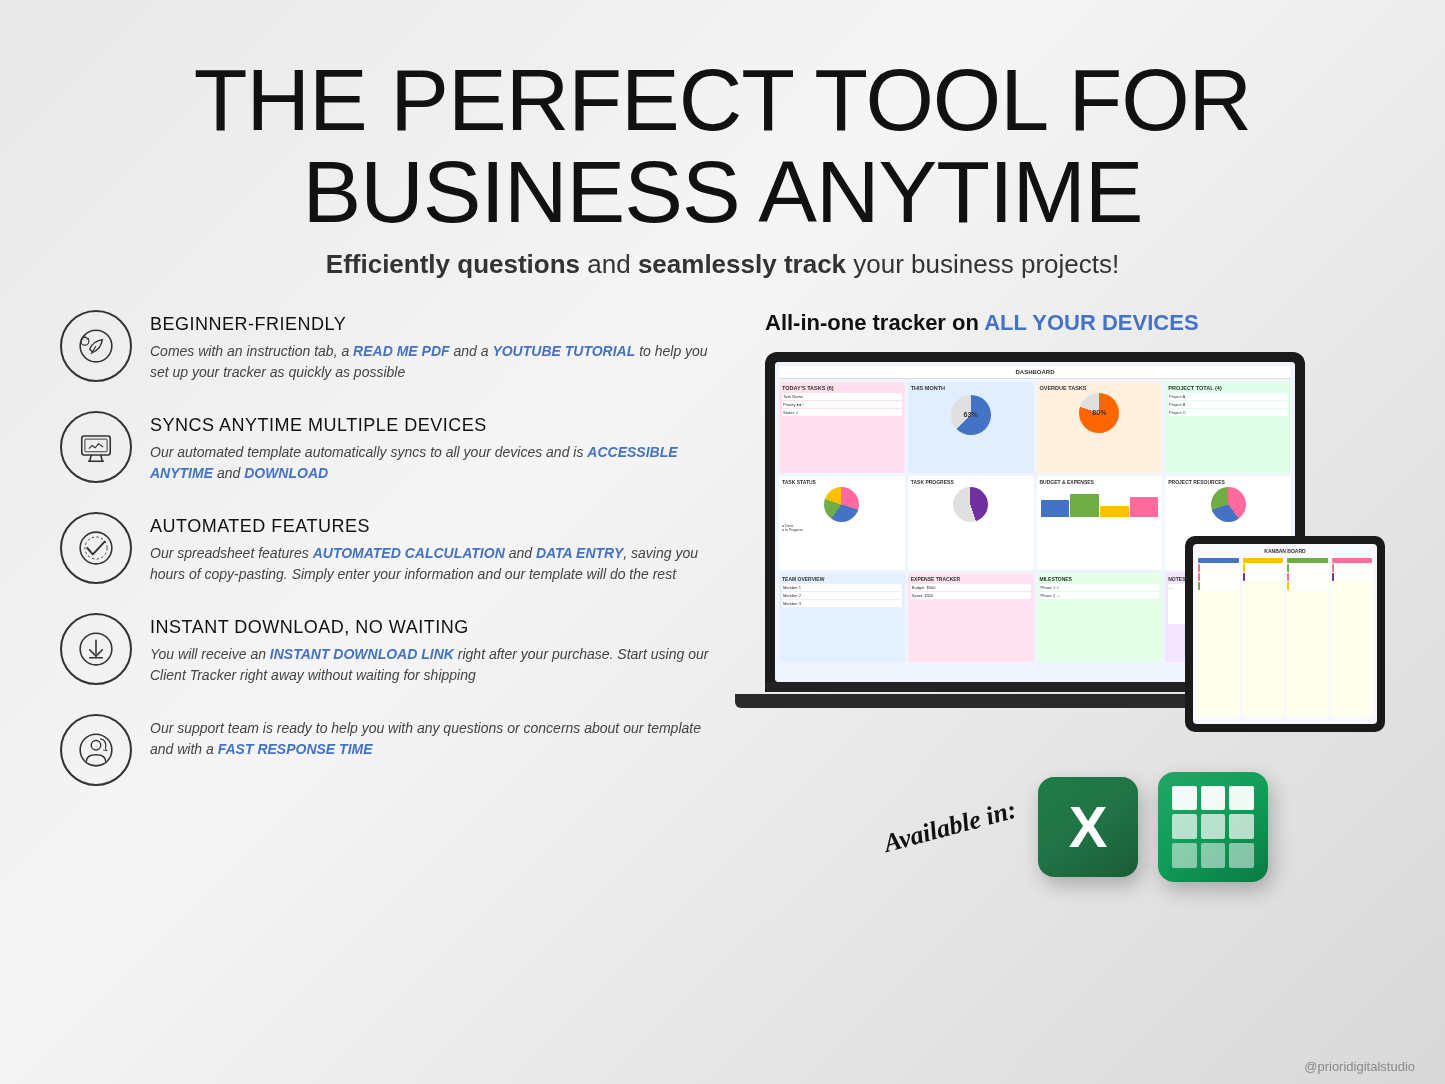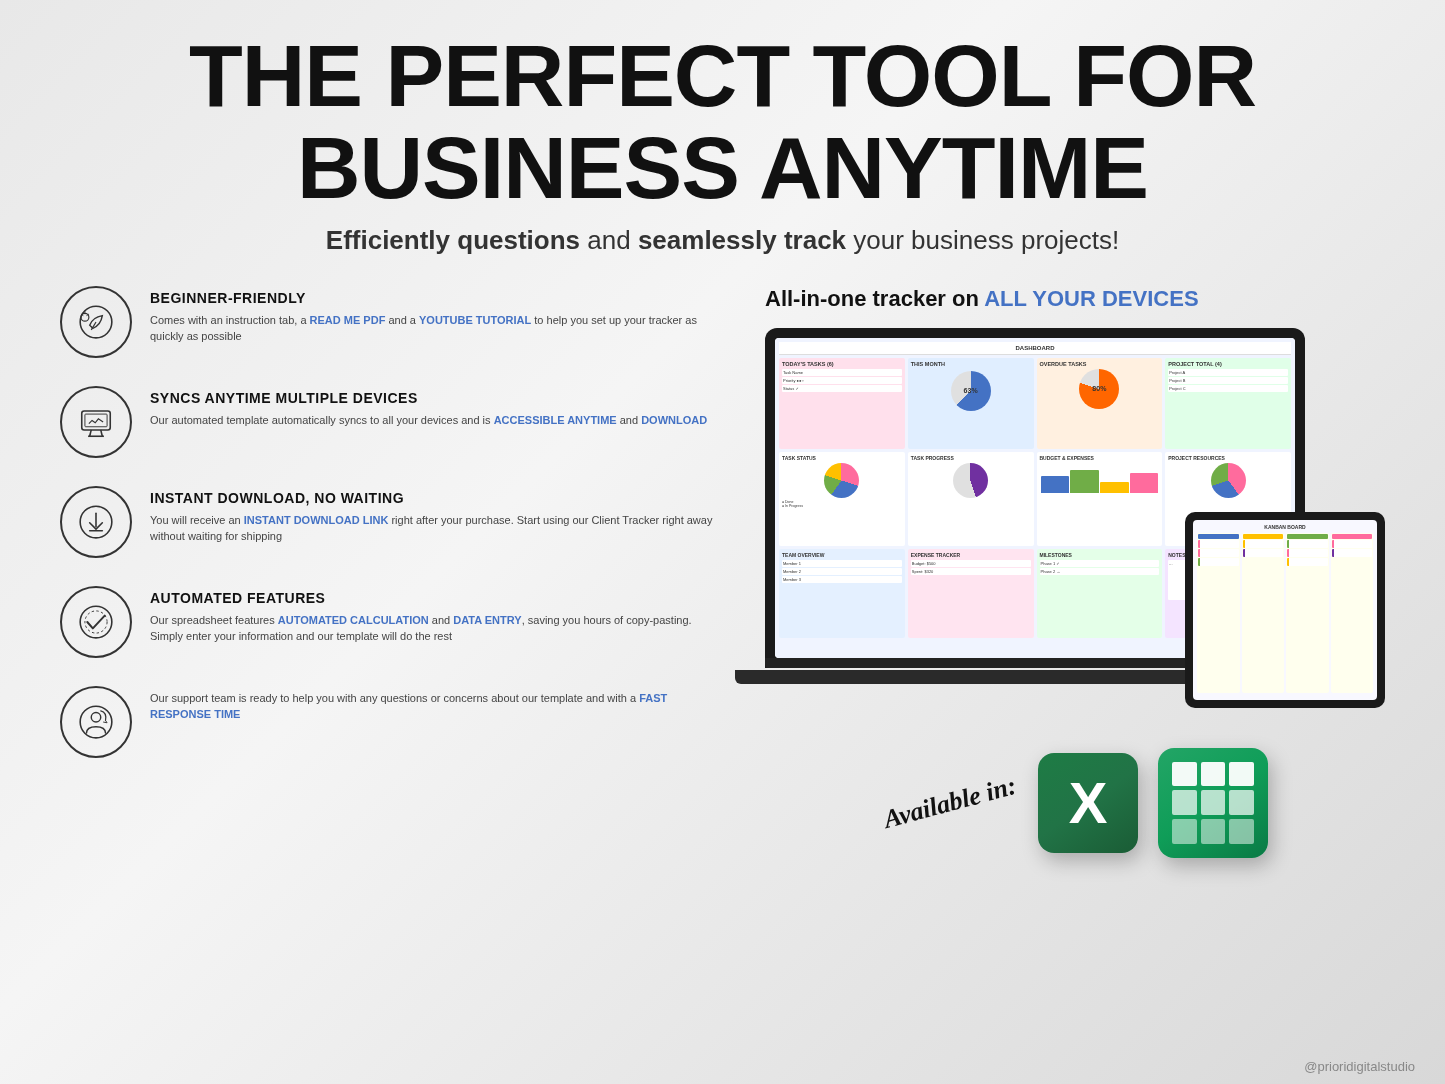--- a/index.html
+++ b/index.html
@@ -19,24 +19,25 @@
       position: relative;
     }
 
     
     .header {
       text-align: center;
       margin-bottom: 30px;
     }
     .main-title {
       font-size: 88px;
-      font-weight: 700;
+      font-weight: 400;
       color: #111;
       line-height: 1.05;
       letter-spacing: -1px;
+      margin-top: 24px;
     }
     .subtitle {
       font-size: 26px;
       color: #333;
       margin-top: 10px;
       font-weight: 400;
     }
     .subtitle strong {
       font-weight: 800;
     }
@@ -73,31 +74,32 @@
       flex-shrink: 0;
       font-size: 30px;
     }
 
     .feature-text {
       flex: 1;
       padding-top: 4px;
     }
 
     .feature-title {
-      font-size: 14px;
-      font-weight: 700;
+      font-size: 18px;
+      font-weight: 400;
       color: #111;
       margin-bottom: 6px;
       letter-spacing: 0.5px;
     }
 
     .feature-desc {
-      font-size: 11px;
+      font-size: 14px;
       color: #444;
       line-height: 1.5;
+      font-style: italic;
     }
 
     .highlight-blue {
       color: #4472C4;
       font-weight: 700;
     }
 
     
     .right-col {
       width: 620px;
@@ -364,45 +366,45 @@
           <div class="feature-desc">
             Our automated template automatically syncs to all your devices and is <span class="highlight-blue">ACCESSIBLE ANYTIME</span> and <span class="highlight-blue">DOWNLOAD</span>
           </div>
         </div>
       </div>
 
       <div class="feature-item">
         <div class="feature-icon">
           <svg class="icon-svg" viewBox="0 0 48 48">
             <circle cx="24" cy="24" r="20" stroke="#333" stroke-width="2" fill="none"></circle>
+            <path d="M13 24 L20 32 L35 16" stroke="#333" stroke-width="2.5" fill="none" stroke-linecap="round" stroke-linejoin="round"></path>
+            <circle cx="24" cy="24" r="14" stroke="#333" stroke-width="1.2" fill="none" stroke-dasharray="3 3"></circle>
+          </svg>
+        </div>
+        <div class="feature-text">
+          <div class="feature-title">AUTOMATED FEATURES</div>
+          <div class="feature-desc">
+            Our spreadsheet features <span class="highlight-blue">AUTOMATED CALCULATION</span> and <span class="highlight-blue">DATA ENTRY</span>, saving you hours of copy-pasting. Simply enter your information and our template will do the rest
+          </div>
+        </div>
+      </div>
+
+      <div class="feature-item">
+        <div class="feature-icon">
+          <svg class="icon-svg" viewBox="0 0 48 48">
+            <circle cx="24" cy="24" r="20" stroke="#333" stroke-width="2" fill="none"></circle>
             <path d="M24 13 L24 30" stroke="#333" stroke-width="2" stroke-linecap="round"></path>
             <path d="M16 25 L24 33 L32 25" stroke="#333" stroke-width="2" fill="none" stroke-linecap="round" stroke-linejoin="round"></path>
             <line x1="16" y1="35" x2="32" y2="35" stroke="#333" stroke-width="2" stroke-linecap="round"></line>
           </svg>
         </div>
         <div class="feature-text">
           <div class="feature-title">INSTANT DOWNLOAD, NO WAITING</div>
           <div class="feature-desc">
             You will receive an <span class="highlight-blue">INSTANT DOWNLOAD LINK</span> right after your purchase. Start using our Client Tracker right away without waiting for shipping
-          </div>
-        </div>
-      </div>
-
-      <div class="feature-item">
-        <div class="feature-icon">
-          <svg class="icon-svg" viewBox="0 0 48 48">
-            <circle cx="24" cy="24" r="20" stroke="#333" stroke-width="2" fill="none"></circle>
-            <path d="M13 24 L20 32 L35 16" stroke="#333" stroke-width="2.5" fill="none" stroke-linecap="round" stroke-linejoin="round"></path>
-            <circle cx="24" cy="24" r="14" stroke="#333" stroke-width="1.2" fill="none" stroke-dasharray="3 3"></circle>
-          </svg>
-        </div>
-        <div class="feature-text">
-          <div class="feature-title">AUTOMATED FEATURES</div>
-          <div class="feature-desc">
-            Our spreadsheet features <span class="highlight-blue">AUTOMATED CALCULATION</span> and <span class="highlight-blue">DATA ENTRY</span>, saving you hours of copy-pasting. Simply enter your information and our template will do the rest
           </div>
         </div>
       </div>
 
       <div class="feature-item">
         <div class="feature-icon">
           <svg class="icon-svg" viewBox="0 0 48 48">
             <circle cx="24" cy="24" r="20" stroke="#333" stroke-width="2" fill="none"></circle>
             <circle cx="24" cy="18" r="6" stroke="#333" stroke-width="1.8" fill="none"></circle>
             <path d="M12 38 Q12 30 24 30 Q36 30 36 38" stroke="#333" stroke-width="1.8" fill="none" stroke-linecap="round"></path>

